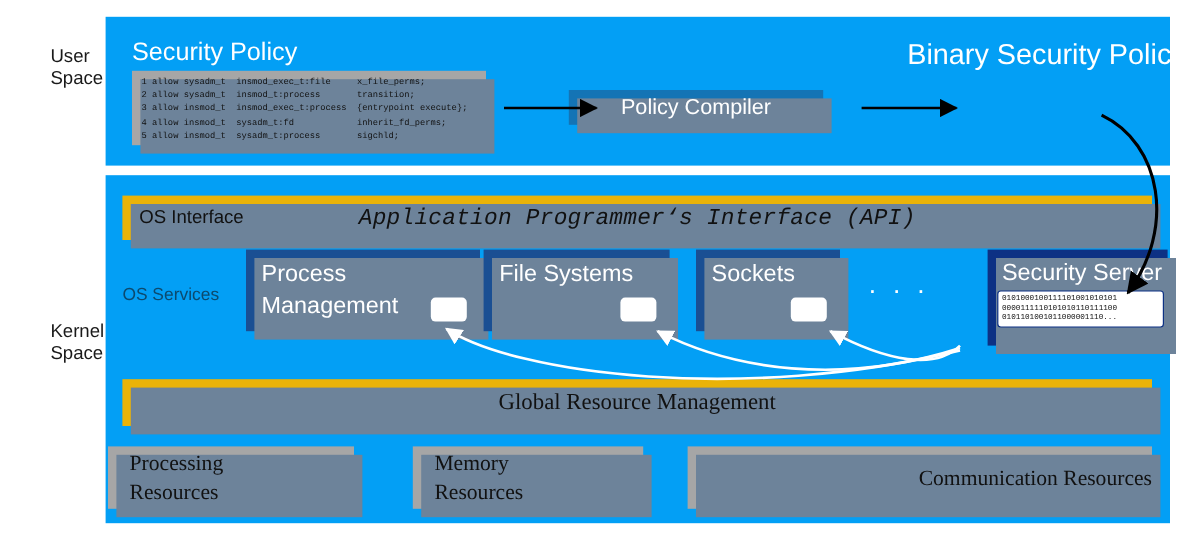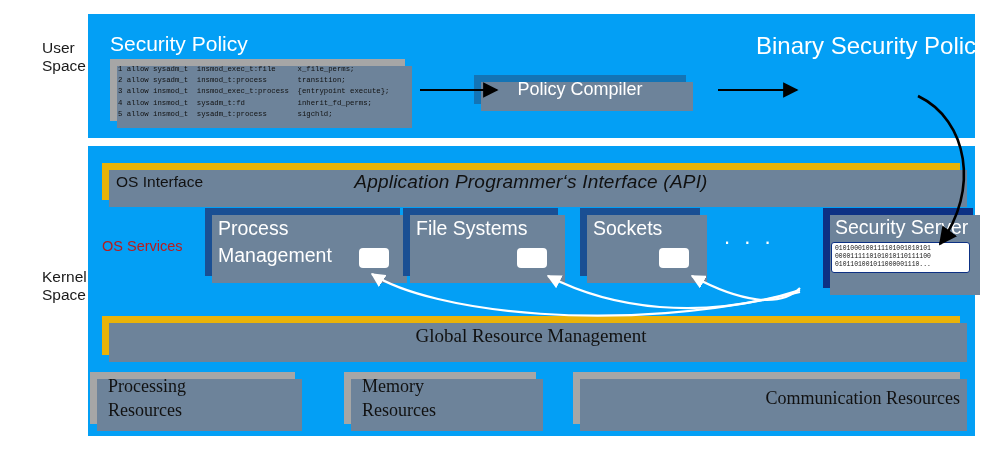--- a/index.html
+++ b/index.html
@@ -34,21 +34,21 @@
   }
 
   #os-interface-bar{left:102px;top:163px;width:858px;height:37px;z-index:3;}
   #os-interface-bar .lbl{
     position:absolute;left:14px;font-size:15.5px;
     font-family:"Liberation Sans", sans-serif;color:#111;
   }
   #os-interface-bar .api{
     position:absolute;left:0;right:0;text-align:center;
     font-style:italic;font-size:19px;color:#111;
-    font-family:Liberation Sans, sans-serif;letter-spacing:.2px;
+    font-family:Liberation Mono, monospace;letter-spacing:.2px;
   }
 
   #global-res-bar{left:102px;top:316px;width:858px;height:39px;z-index:3;
     justify-content:center;font-size:19px;}
 
   .res-box{
     position:absolute;background:#a6a6a6;color:#111;z-index:3;
     display:flex;align-items:center;
     font-family:"Liberation Serif", serif;font-size:18px;line-height:24px;
   }
@@ -59,21 +59,21 @@
   .res-box .txt{padding-left:18px;white-space:pre-line;}
   .res-box.centered{justify-content:flex-end;}
   .res-box.centered .txt{padding-left:0;}
 
   #processing-resources{left:90px;top:372px;width:205px;height:52px;}
   #memory-resources{left:344px;top:372px;width:192px;height:52px;}
   #communication-resources{left:573px;top:372px;width:387px;height:52px;}
 
   
   #os-services-label{
-    position:absolute;left:102px;top:238px;color:#b91c1c;font-size:14.5px;
+    position:absolute;left:102px;top:238px;color:#0c4a6e;font-size:14.5px;
     font-family:"Liberation Sans", sans-serif;z-index:4;
   }
 
   
   .svc-box{
     position:absolute;background:#1a4f93;color:#ffffff;z-index:4;
     font-family:"Liberation Sans", sans-serif;font-size:19.5px;line-height:27px;
   }
   .svc-box::after{
     content:"";position:absolute;left:7px;top:7px;right:-7px;bottom:-7px;

